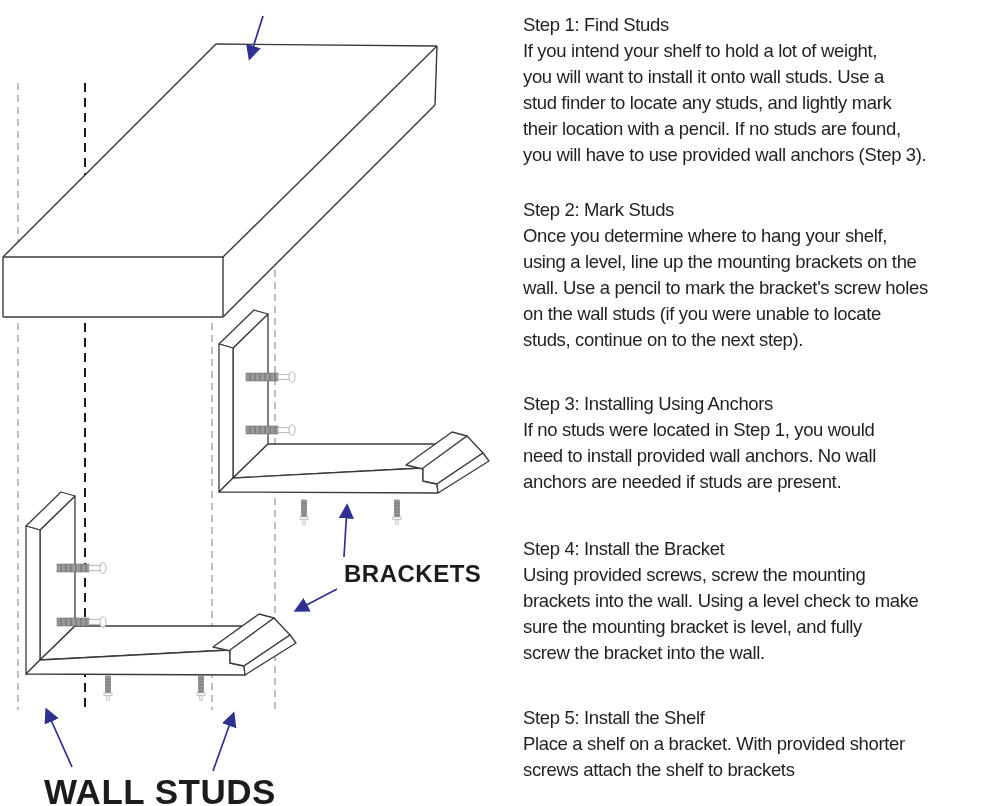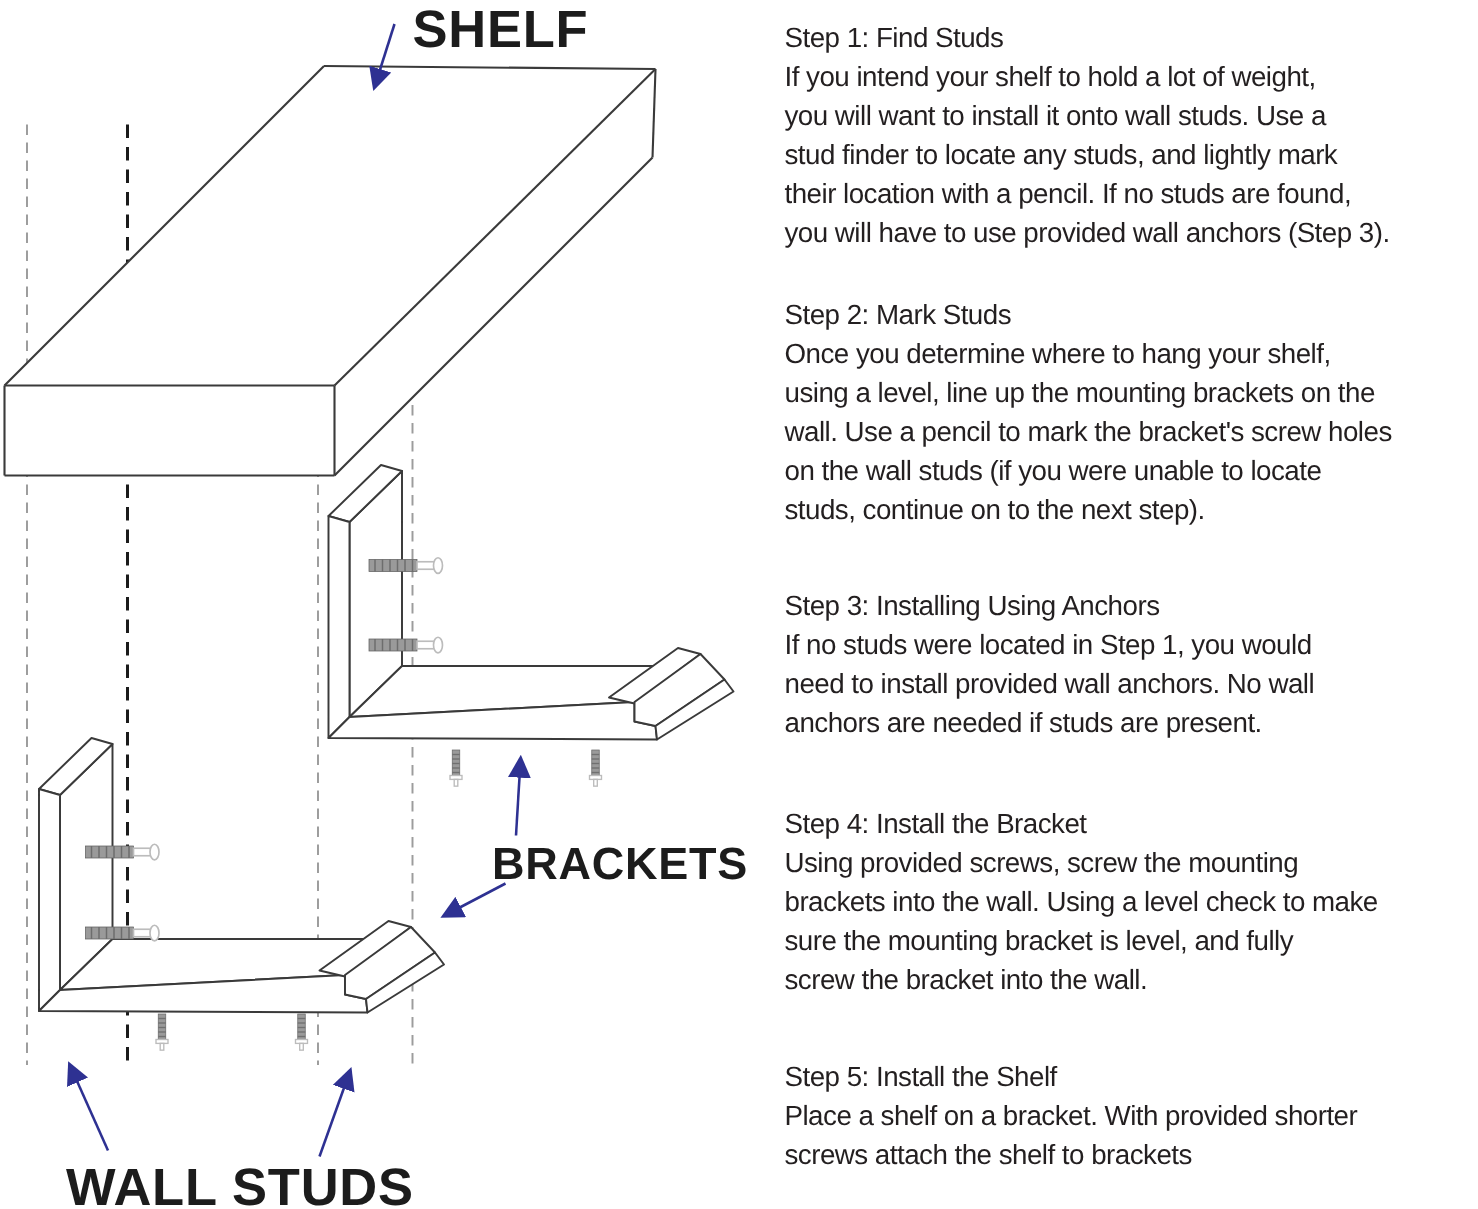--- a/index.html
+++ b/index.html
@@ -6,21 +6,21 @@
   .stage{
     position:relative;width:985px;height:806px;background:#ffffff;
     font-family:"Liberation Sans", sans-serif;color:#231f20;overflow:hidden;
   }
   .diagram-svg{position:absolute;left:0;top:0;}
   .part-label{
     position:absolute;font-weight:600;color:#1c1c1c;line-height:1;
     letter-spacing:0.5px;white-space:nowrap;
   }
   .label-shelf{left:275px;top:2px;font-size:35px;}
-  .label-brackets{left:328px;top:562px;font-size:30px;}
+  .label-brackets{left:344px;top:562px;font-size:24px;}
   .label-wallstuds{left:44px;top:774px;font-size:35px;}
   .steps{
     position:absolute;left:523px;top:0;width:472px;height:806px;
   }
   .step{position:absolute;left:0;width:472px;}
   .step-heading,.step-body{
     font-size:18.5px;line-height:26px;letter-spacing:-0.35px;color:#231f20;
   }
   .step-body{white-space:pre-line;}
   .step-1{top:12px;} .step-2{top:197px;} .step-3{top:391px;}
@@ -113,21 +113,20 @@
 
     <g stroke="#2e3192" stroke-width="1.7" fill="none">
       <line x1="263" y1="16" x2="250" y2="57" marker-end="url(#ah)"></line>
       <line x1="344" y1="557" x2="347" y2="507" marker-end="url(#ah)"></line>
       <line x1="337" y1="589" x2="297" y2="610" marker-end="url(#ah)"></line>
       <line x1="72" y1="767" x2="47" y2="711" marker-end="url(#ah)"></line>
       <line x1="213" y1="771" x2="233" y2="715" marker-end="url(#ah)"></line>
     </g>
   </svg>
 
-  <div class="part-label label-shelf">SHELF</div>
   <div class="part-label label-brackets">BRACKETS</div>
   <div class="part-label label-wallstuds">WALL STUDS</div>
 
   <div class="steps">
     <div class="step step-1">
       <div class="step-heading">Step 1: Find Studs</div>
       <div class="step-body">If you intend your shelf to hold a lot of weight,
 you will want to install it onto wall studs. Use a
 stud finder to locate any studs, and lightly mark
 their location with a pencil. If no studs are found,

